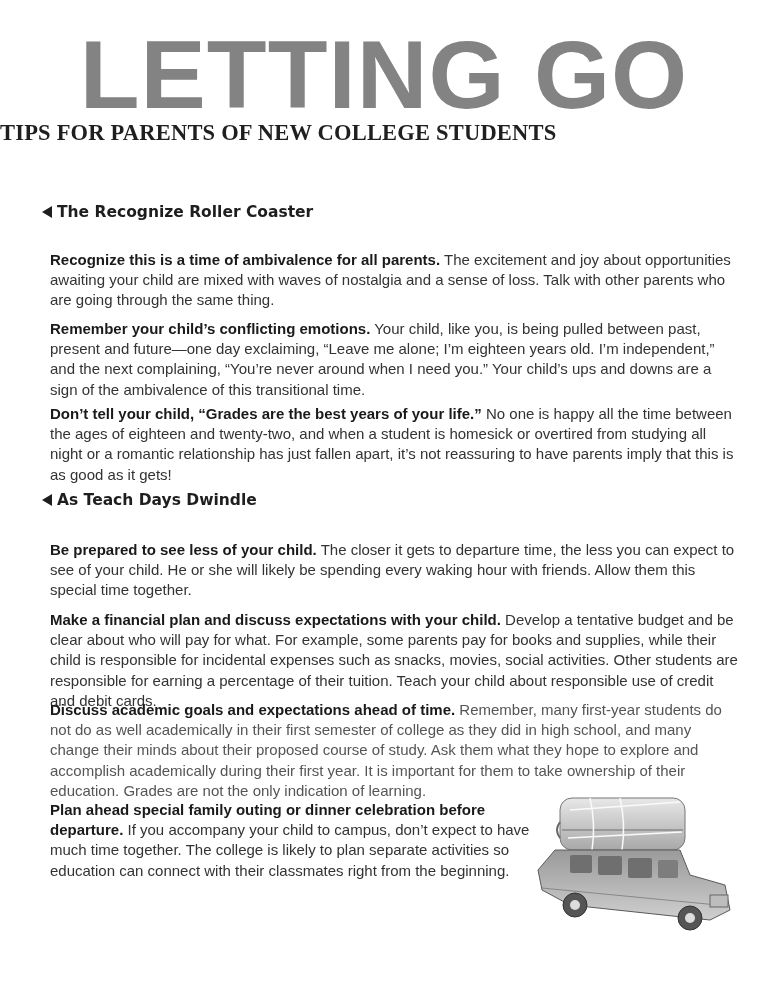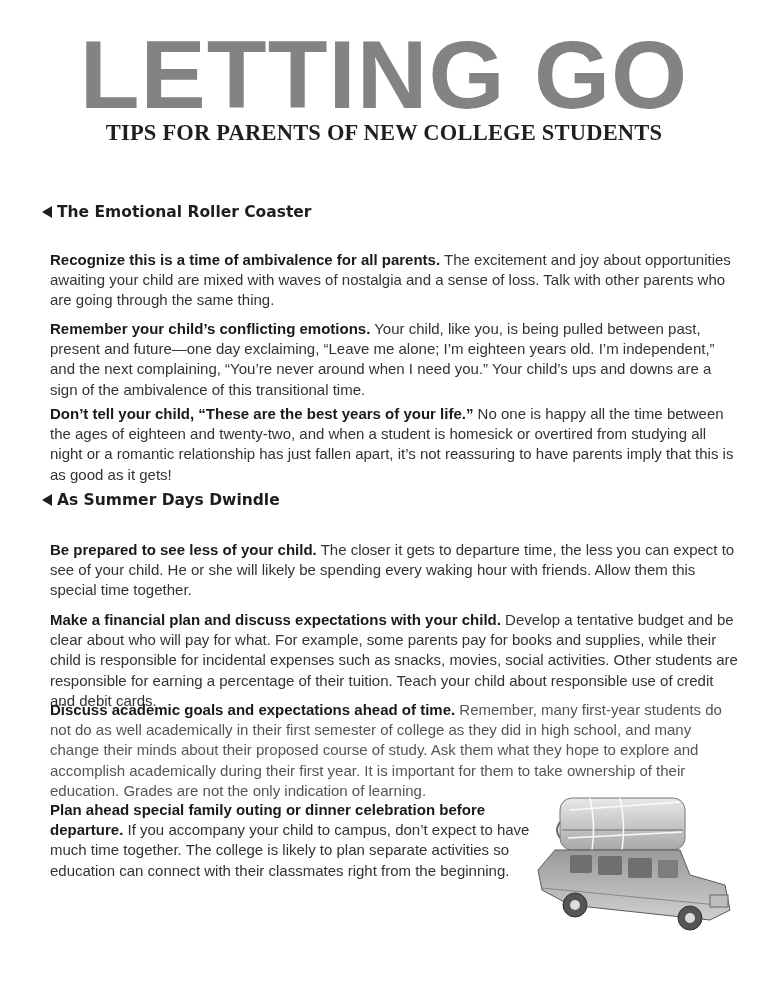--- a/index.html
+++ b/index.html
@@ -4,21 +4,21 @@
 <style>
   html, body { margin: 0; padding: 0; background: #ffffff; }
   body { width: 768px; height: 997px; position: relative; overflow: hidden; color: #2a2a2a; }
   .title {
     position: absolute; left: 0; width: 768px; top: 30px; text-align: center;
     font-family: "Liberation Sans", sans-serif; font-weight: bold; font-size: 96px;
     line-height: 90px; color: #838383; letter-spacing: 1px;
     transform: scaleX(1.02);
   }
   .subtitle {
-    position: absolute; left: 0; width: 768px; top: 120px; text-align: center;
+    position: absolute; left: 0; width: 768px; top: 120px; text-align: left;
     font-family: "Liberation Serif", serif; font-weight: bold; font-size: 22.5px;
     color: #1f1f1f; letter-spacing: 0.2px;
   }
   .section-head {
     position: absolute; left: 42px;
     font-family: "DejaVu Sans", sans-serif; font-weight: bold; font-size: 15.5px;
     color: #1e1e1e; display: flex; align-items: center;
   }
   .tri {
     width: 0; height: 0; border-top: 6px solid transparent; border-bottom: 6px solid transparent;
@@ -35,36 +35,36 @@
   .car { position: absolute; left: 530px; top: 790px; width: 210px; height: 150px; }
 </style>
 </head>
 <body>
 
 <div class="title">LETTING GO</div>
 <div class="subtitle">TIPS FOR PARENTS OF NEW COLLEGE STUDENTS</div>
 
 <div class="section-head" style="top:203px">
   <span class="tri"></span>
-  <span>The Emotional Roller Coaster</span>
+  <span>The Recognize Roller Coaster</span>
 </div>
 
 <div class="para" style="top:250px">
   <b>Recognize this is a time of ambivalence for all parents.</b><span> The excitement and joy about opportunities awaiting your child are mixed with waves of nostalgia and a sense of loss. Talk with other parents who are going through the same thing.</span>
 </div>
 <div class="para" style="top:319px">
   <b>Remember your child’s conflicting emotions.</b><span> Your child, like you, is being pulled between past, present and future—one day exclaiming, “Leave me alone; I’m eighteen years old. I’m independent,” and the next complaining, “You’re never around when I need you.” Your child’s ups and downs are a sign of the ambivalence of this transitional time.</span>
 </div>
 <div class="para" style="top:404px">
-  <b>Don’t tell your child, “These are the best years of your life.”</b><span> No one is happy all the time between the ages of eighteen and twenty-two, and when a student is homesick or overtired from studying all night or a romantic relationship has just fallen apart, it’s not reassuring to have parents imply that this is as good as it gets!</span>
+  <b>Don’t tell your child, “Grades are the best years of your life.”</b><span> No one is happy all the time between the ages of eighteen and twenty-two, and when a student is homesick or overtired from studying all night or a romantic relationship has just fallen apart, it’s not reassuring to have parents imply that this is as good as it gets!</span>
 </div>
 
 <div class="section-head" style="top:491px">
   <span class="tri"></span>
-  <span>As Summer Days Dwindle</span>
+  <span>As Teach Days Dwindle</span>
 </div>
 
 <div class="para" style="top:540px">
   <b>Be prepared to see less of your child.</b><span> The closer it gets to departure time, the less you can expect to see of your child.  He or she will likely be spending every waking hour with friends. Allow them this special time together.</span>
 </div>
 <div class="para" style="top:610px">
   <b>Make a financial plan and discuss expectations with your child.</b><span> Develop a tentative budget and be clear about who will pay for what. For example, some parents pay for books and supplies, while their child is responsible for incidental expenses such as snacks, movies, social activities. Other students are responsible for earning a percentage of their tuition. Teach your child about responsible use of credit and debit cards.</span>
 </div>
 <div class="para" style="top:700px">
   <b>Discuss academic goals and expectations ahead of time.</b><span class="lt"> Remember, many first-year students do not do as well academically in their first semester of college as they did in high school, and many change their minds about their proposed course of study. Ask them what they hope to explore and accomplish academically during their first year. It is important for them to take ownership of their education. Grades are not the only indication of learning.</span>

